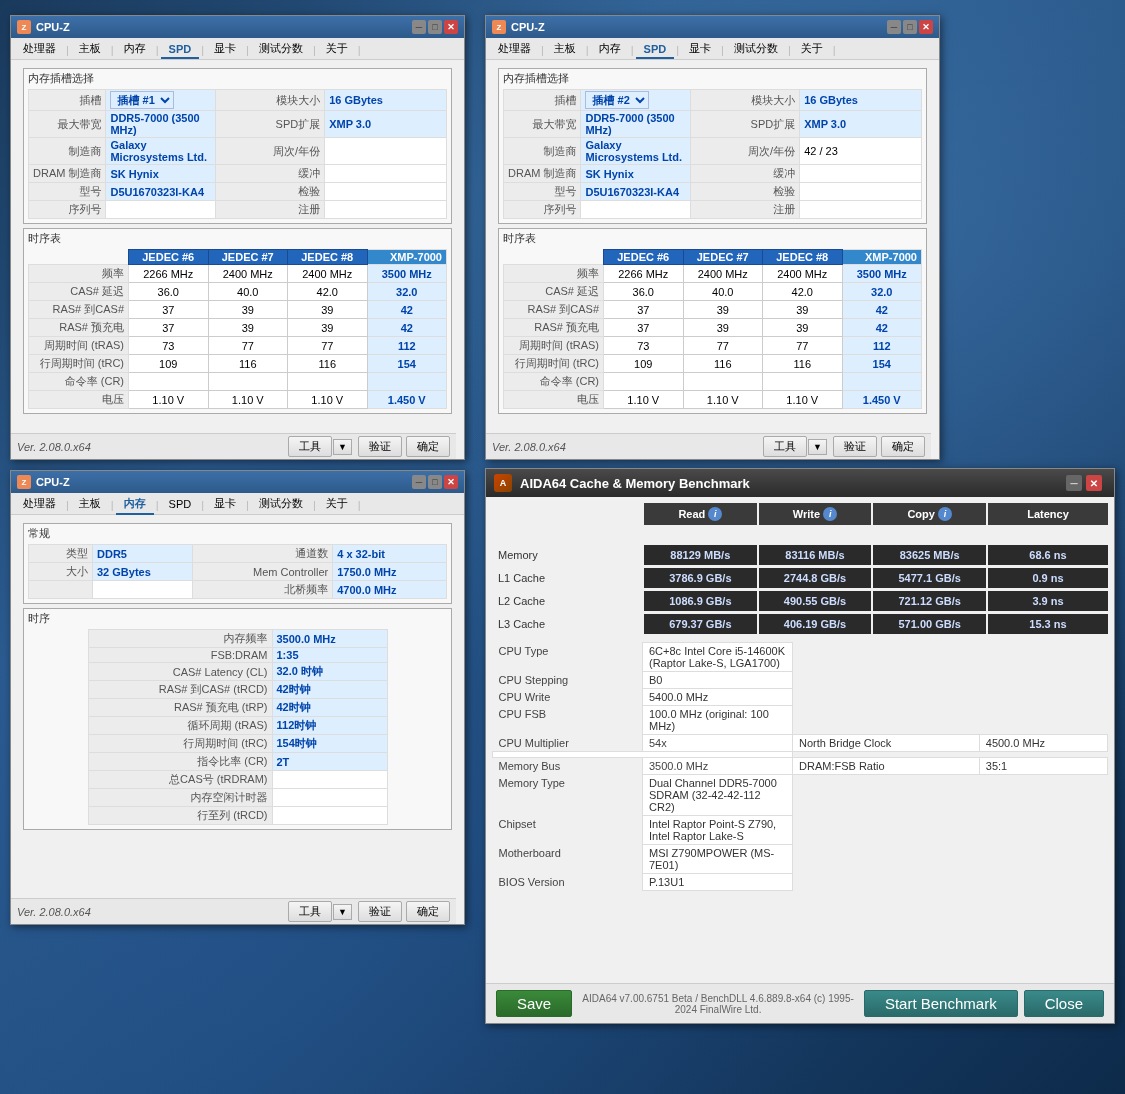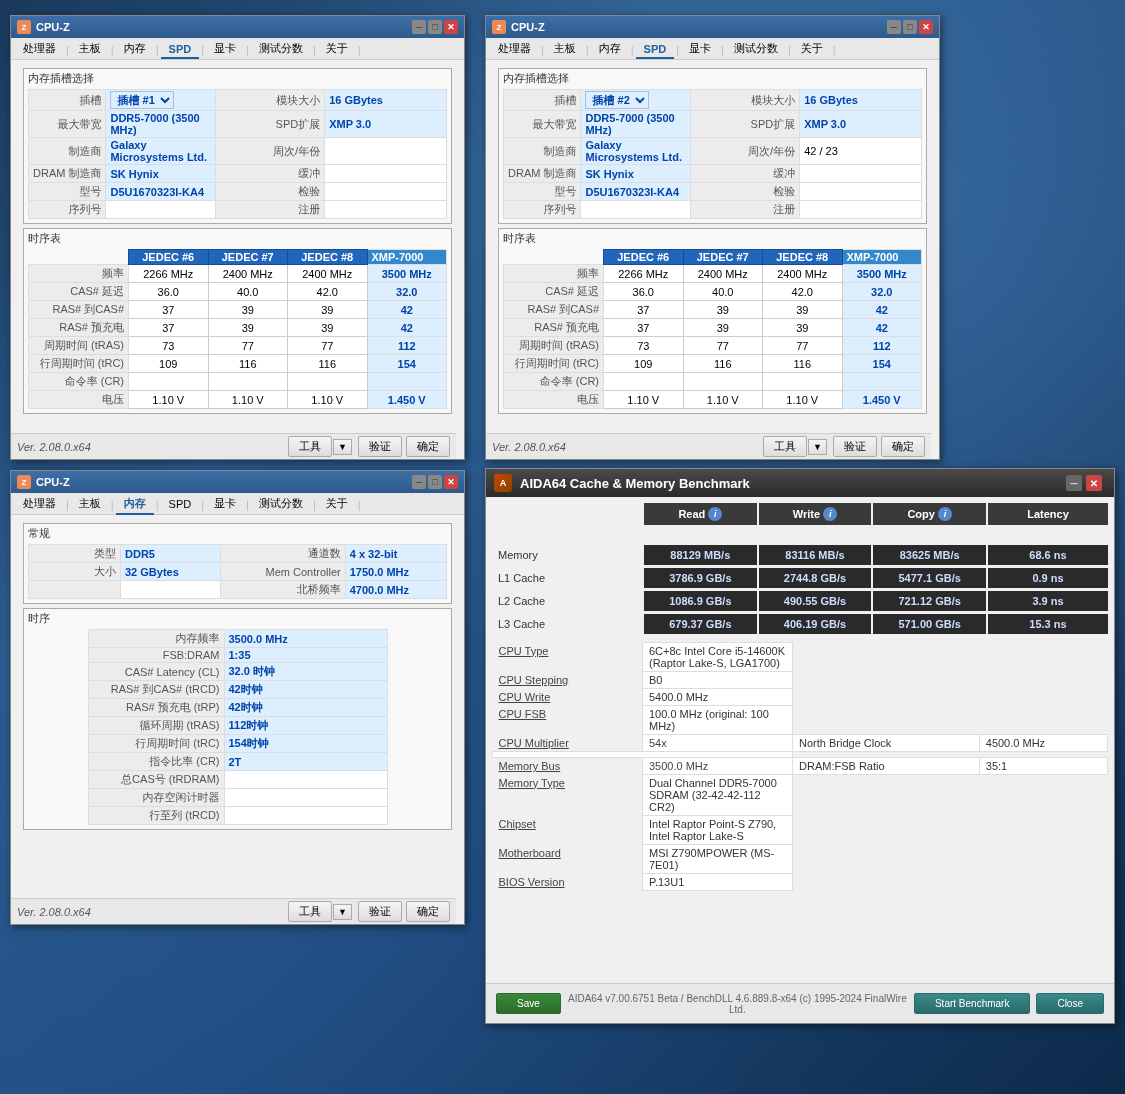--- a/index.html
+++ b/index.html
@@ -125,21 +125,21 @@
     .grid-table td.header-blue {
       background: #2266bb;
       color: white;
       text-align: center;
       font-weight: bold;
       border: 1px solid #1a4a90;
     }
     .grid-table td.xmp-header {
       background: #3388cc;
       color: white;
-      text-align: left;
+      text-align: right;
       font-weight: bold;
       margin-left: 24px;
     }
     .grid-table td.data-cell {
       background: white;
       text-align: center;
       border: 1px solid #ccc;
     }
     .grid-table td.blue-data {
       background: #ddeeff;
@@ -273,21 +273,21 @@
       padding: 0 10px;
       font-size: 10px;
       color: #555;
     }
     .aida-btn {
       background: linear-gradient(to bottom, #3a8a3a, #2a6a2a);
       color: white;
       border: 1px solid #2a6a2a;
       padding: 4px 20px;
       cursor: pointer;
-      font-size: 10px;
+      font-size: 15px;
       border-radius: 2px;
       text-align: center;
     }
     .aida-btn.cyan {
       background: linear-gradient(to bottom, #3a8a8a, #2a6a6a);
       border-color: #2a6a6a;
     }
 
     .slot-select {
       background: #ddeeff;
@@ -304,21 +304,20 @@
       width: 100%;
       border-collapse: collapse;
       font-size: 11px;
       margin-top: 4px;
     }
     .aida-info-table tr td:first-child {
       width: 150px;
       color: #444;
       padding: 2px 6px;
       vertical-align: top;
-      text-decoration: underline;
     }
     .aida-info-table tr td:last-child {
       background: white;
       border: 1px solid #ddd;
       padding: 2px 6px;
       color: #333;
     }
     .aida-info-table tr.has-two td:nth-child(2) {
       background: white;
       border: 1px solid #ddd;
@@ -670,21 +669,21 @@
     <span class="sep">|</span>
     <span class="tab">关于</span>
     <span class="sep">|</span>
   </div>
   <div style="padding:4px 6px;">
     <div class="section-box">
       <div class="section-title">常规</div>
       <table class="grid-table">
         <tbody>
             <tr>
-          <td class="label" style="width:92px">类型</td>
+          <td class="label" style="width:64px">类型</td>
           <td class="blue-val" style="width:100px">DDR5</td>
           <td class="label">通道数</td>
           <td class="blue-val">4 x 32-bit</td>
         </tr>
         <tr>
           <td class="label">大小</td>
           <td class="blue-val">32 GBytes</td>
           <td class="label">Mem Controller</td>
           <td class="blue-val">1750.0 MHz</td>
         </tr>
@@ -695,21 +694,21 @@
           <td class="blue-val">4700.0 MHz</td>
         </tr>
       </tbody>
         </table>
     </div>
     <div class="section-box">
       <div class="section-title">时序</div>
       <table class="grid-table" style="max-width:300px; margin-left:auto; margin-right:auto;">
         <tbody>
             <tr>
-          <td class="label" style="width:136px">内存频率</td>
+          <td class="label" style="width:184px">内存频率</td>
           <td class="blue-val">3500.0 MHz</td>
         </tr>
         <tr>
           <td class="label">FSB:DRAM</td>
           <td class="blue-val">1:35</td>
         </tr>
         <tr>
           <td class="label">CAS# Latency (CL)</td>
           <td class="blue-val">32.0 时钟</td>
         </tr>

